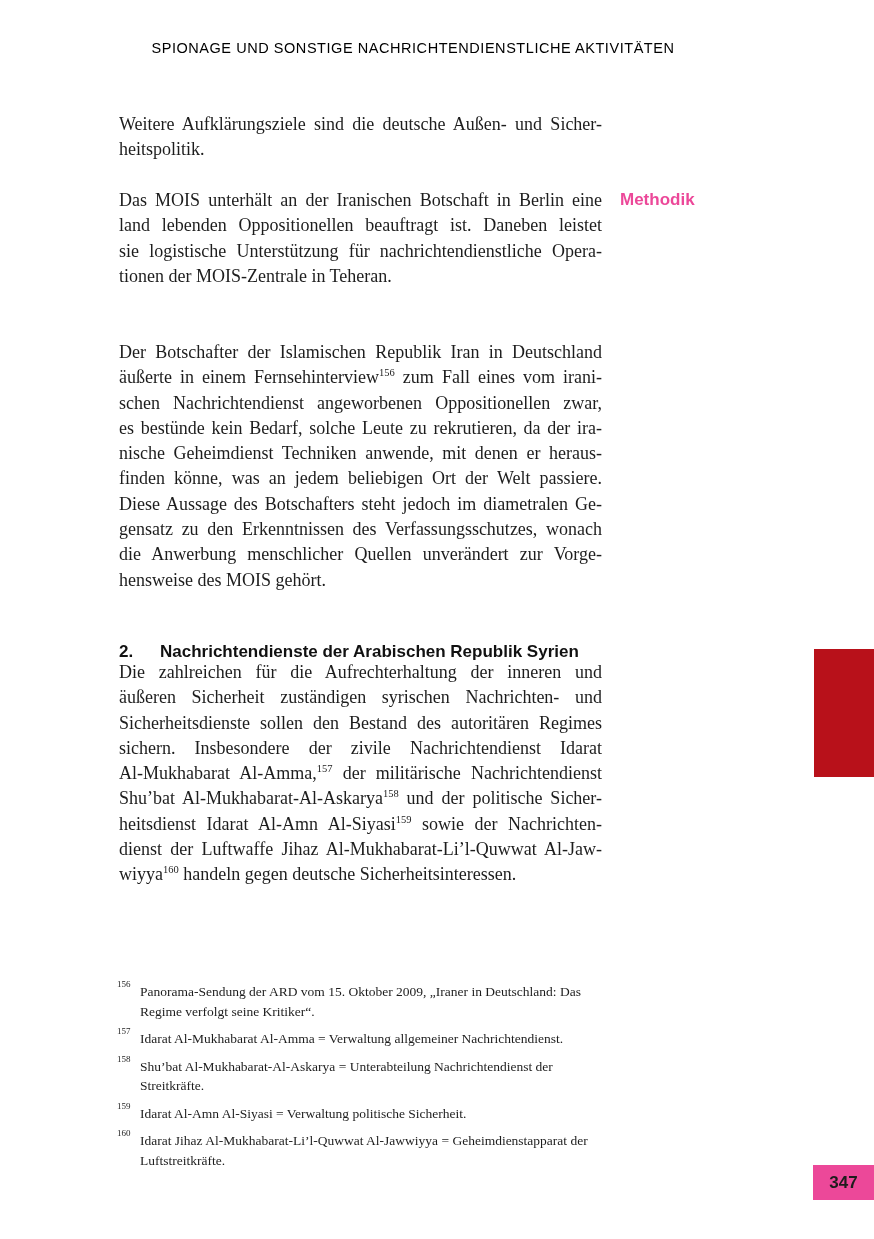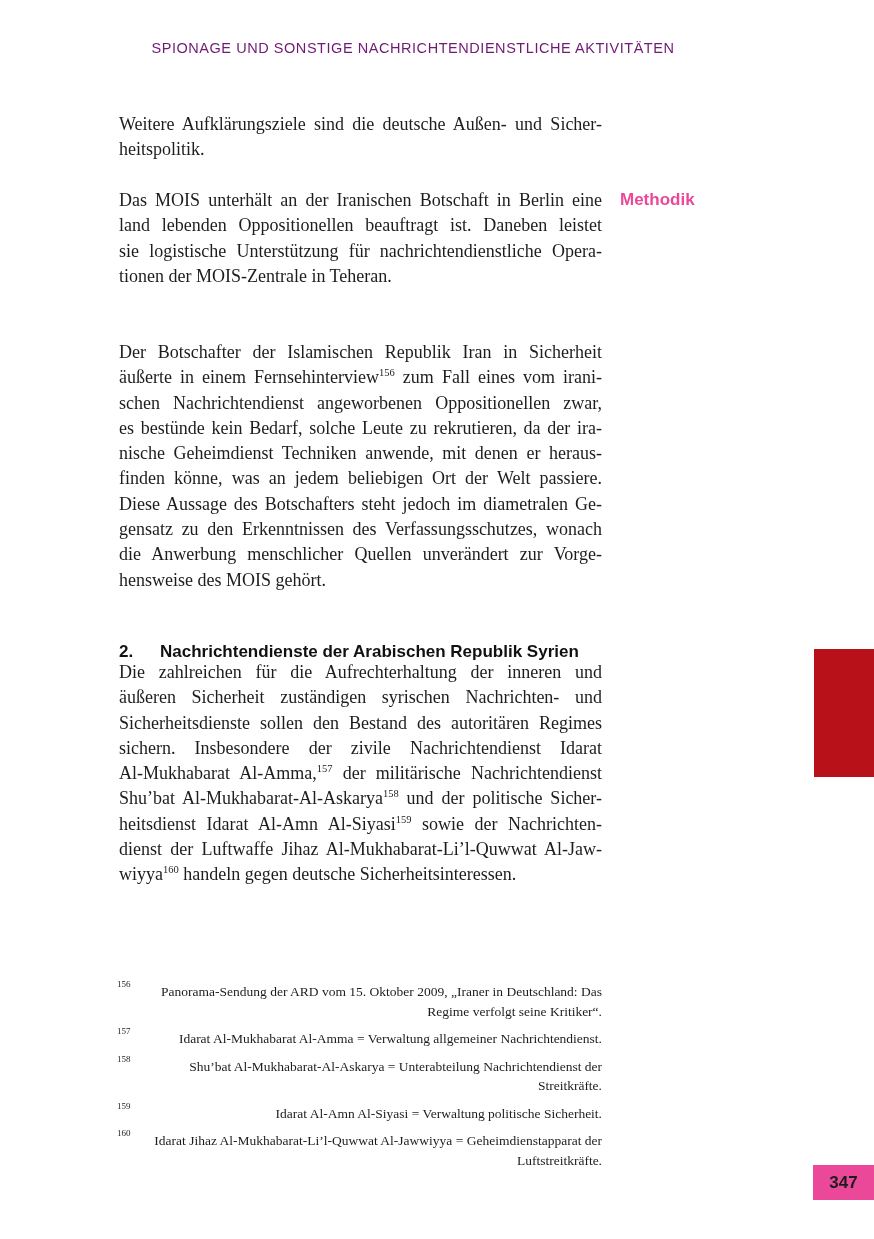--- a/index.html
+++ b/index.html
@@ -14,21 +14,21 @@
   }
   .running-header {
     position: absolute;
     top: 40px;
     left: 0;
     width: 826px;
     text-align: center;
     font-family: "Liberation Sans", sans-serif;
     font-size: 14.5px;
     letter-spacing: 0.55px;
-    color: #701a75;
+    color: #000000;
   }
   .para {
     position: absolute;
     left: 119px;
     width: 483px;
     font-size: 18px;
     line-height: 25.3px;
     color: #1d1d1d;
   }
   #p1 { top: 112px; }
@@ -74,21 +74,21 @@
     font-size: 13.5px;
     line-height: 19.5px;
     color: #1d1d1d;
   }
   .fn-num {
     width: 23px;
     flex: 0 0 23px;
     font-size: 9px;
     padding-top: 2px;
   }
-  .fn-text { width: 462px; text-align: right; }
+  .fn-text { width: 462px; }
   .red-tab {
     position: absolute;
     left: 814px;
     top: 649px;
     width: 60px;
     height: 128px;
   }
   .page-number-box {
     position: absolute;
     left: 813px;
@@ -119,21 +119,21 @@
   <div id="p2" class="para">
       <div class="line">Das MOIS unterhält an der Iranischen Botschaft in Berlin eine</div>
       <div class="line">land lebenden Oppositionellen beauftragt ist. Daneben leistet</div>
       <div class="line">sie logistische Unterstützung für nachrichtendienstliche Opera-</div>
       <div class="line last">tionen der MOIS-Zentrale in Teheran.</div>
     </div>
 
   <div class="margin-note">Methodik</div>
 
   <div id="p3" class="para">
-      <div class="line">Der Botschafter der Islamischen Republik Iran in Sicherheit</div>
+      <div class="line">Der Botschafter der Islamischen Republik Iran in Deutschland</div>
       <div class="line">äußerte in einem Fernsehinterview<sup>156</sup> zum Fall eines vom irani-</div>
       <div class="line">schen Nachrichtendienst angeworbenen Oppositionellen zwar,</div>
       <div class="line">es bestünde kein Bedarf, solche Leute zu rekrutieren, da der ira-</div>
       <div class="line">nische Geheimdienst Techniken anwende, mit denen er heraus-</div>
       <div class="line">finden könne, was an jedem beliebigen Ort der Welt passiere.</div>
       <div class="line">Diese Aussage des Botschafters steht jedoch im diametralen Ge-</div>
       <div class="line">gensatz zu den Erkenntnissen des Verfassungsschutzes, wonach</div>
       <div class="line">die Anwerbung menschlicher Quellen unverändert zur Vorge-</div>
       <div class="line last">hensweise des MOIS gehört.</div>
     </div>

